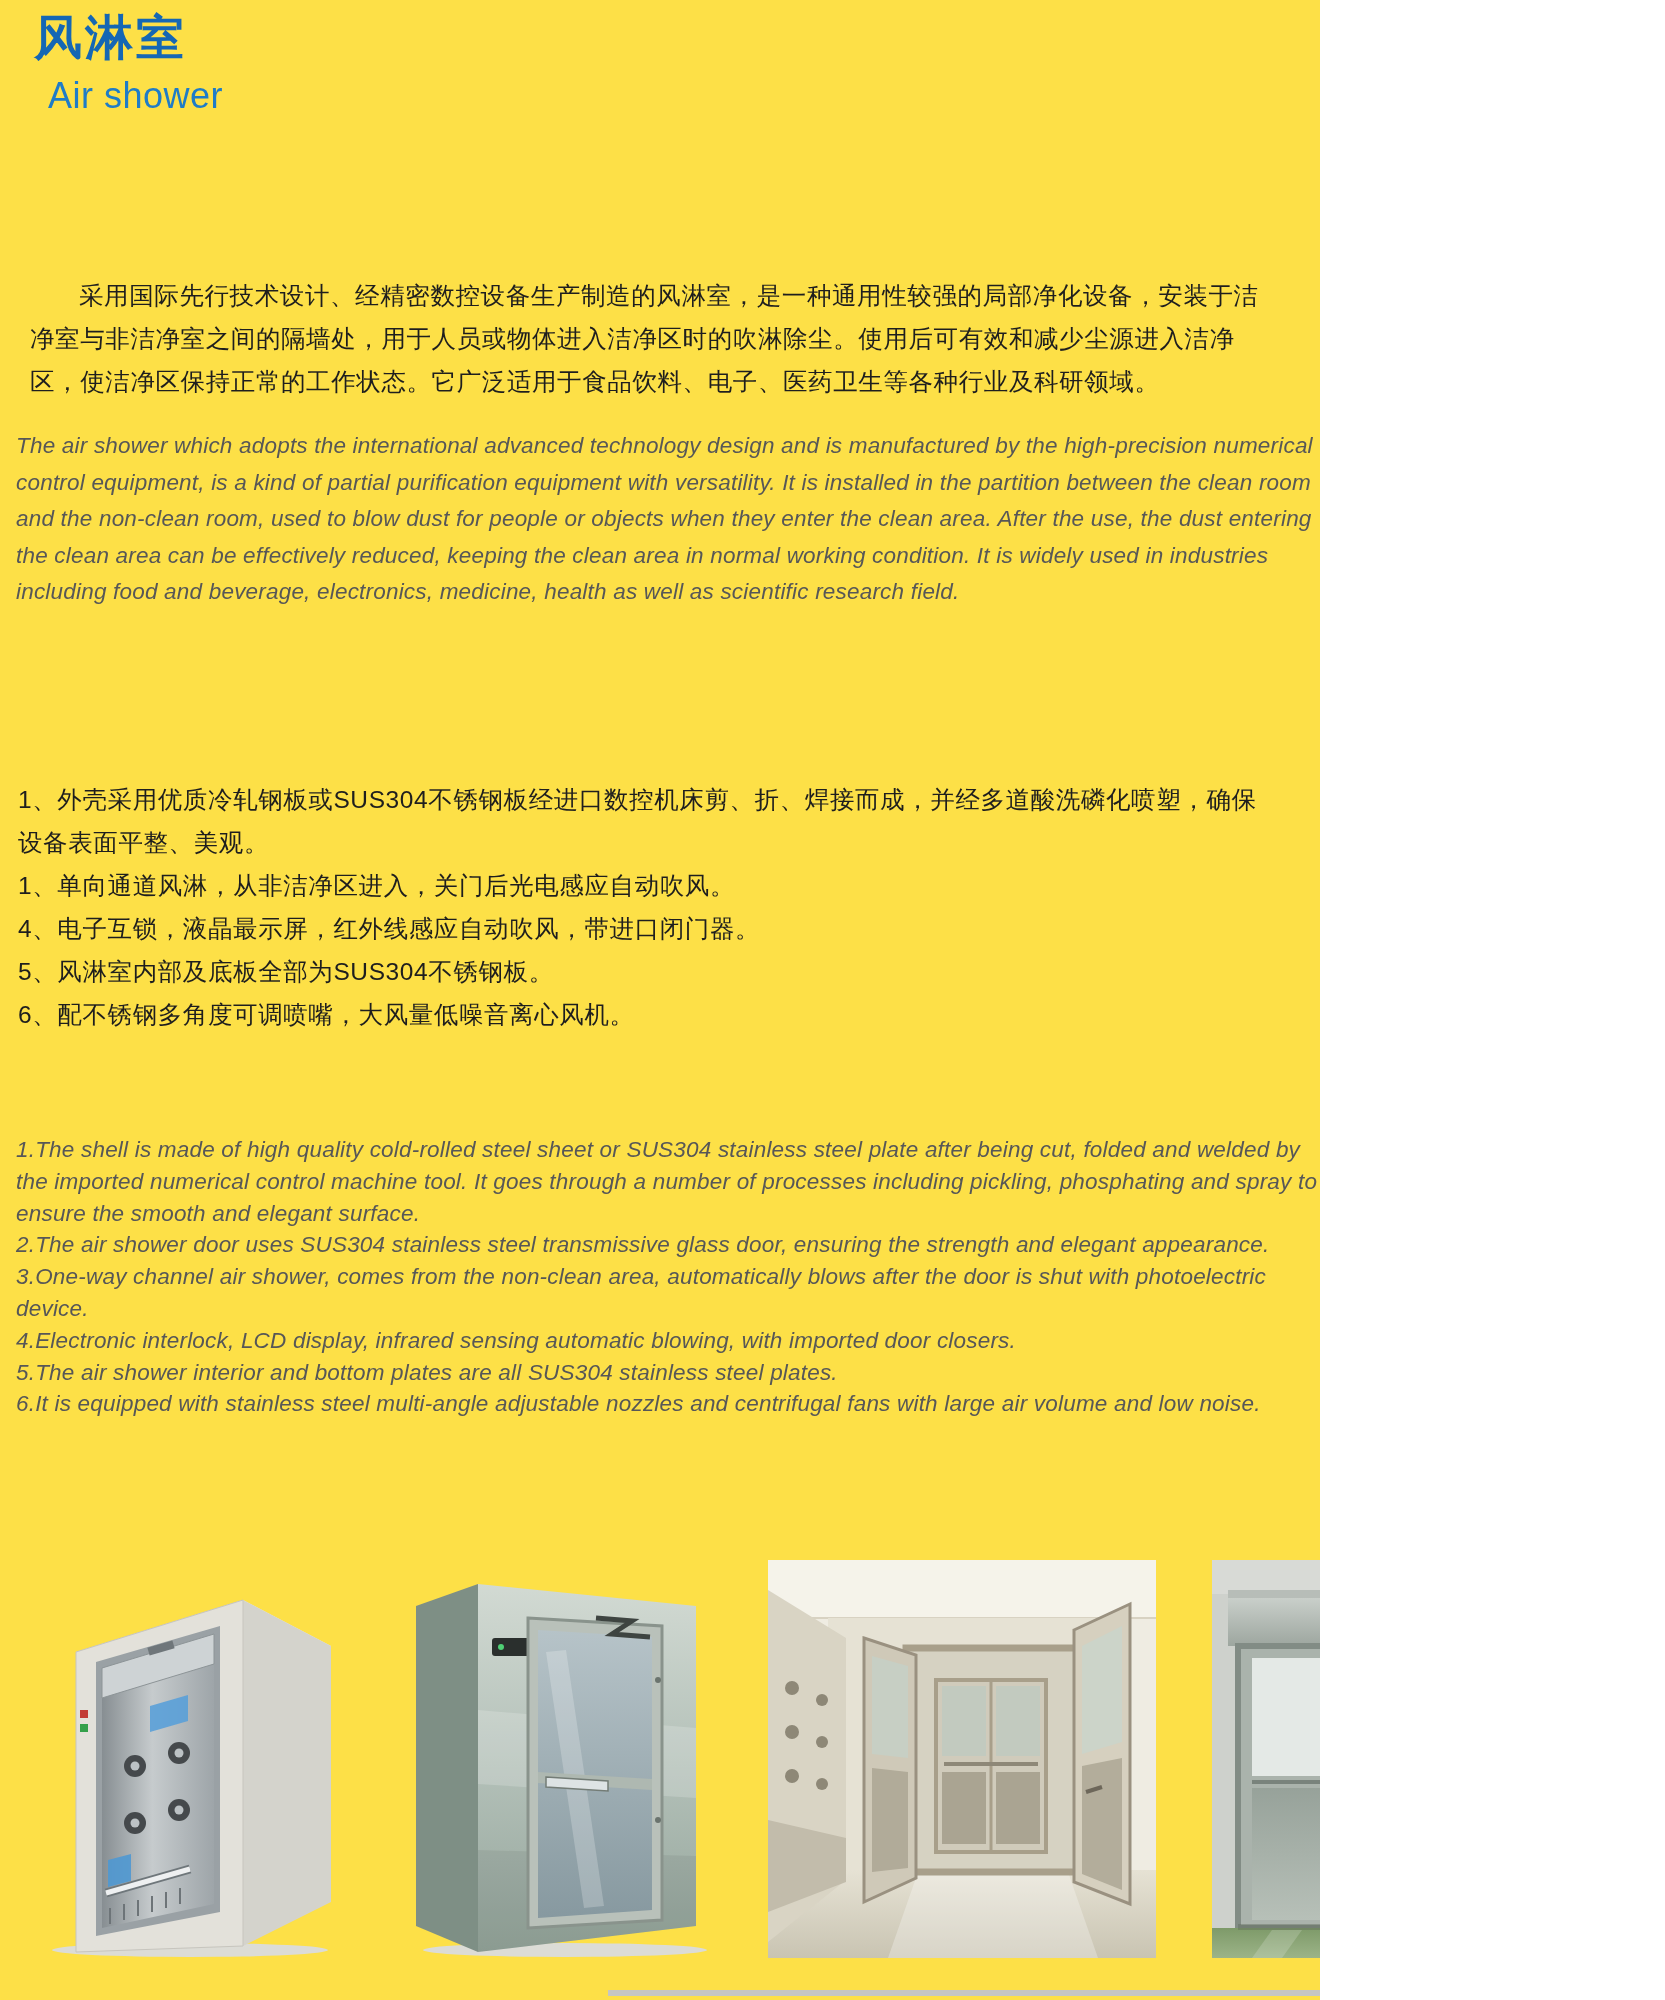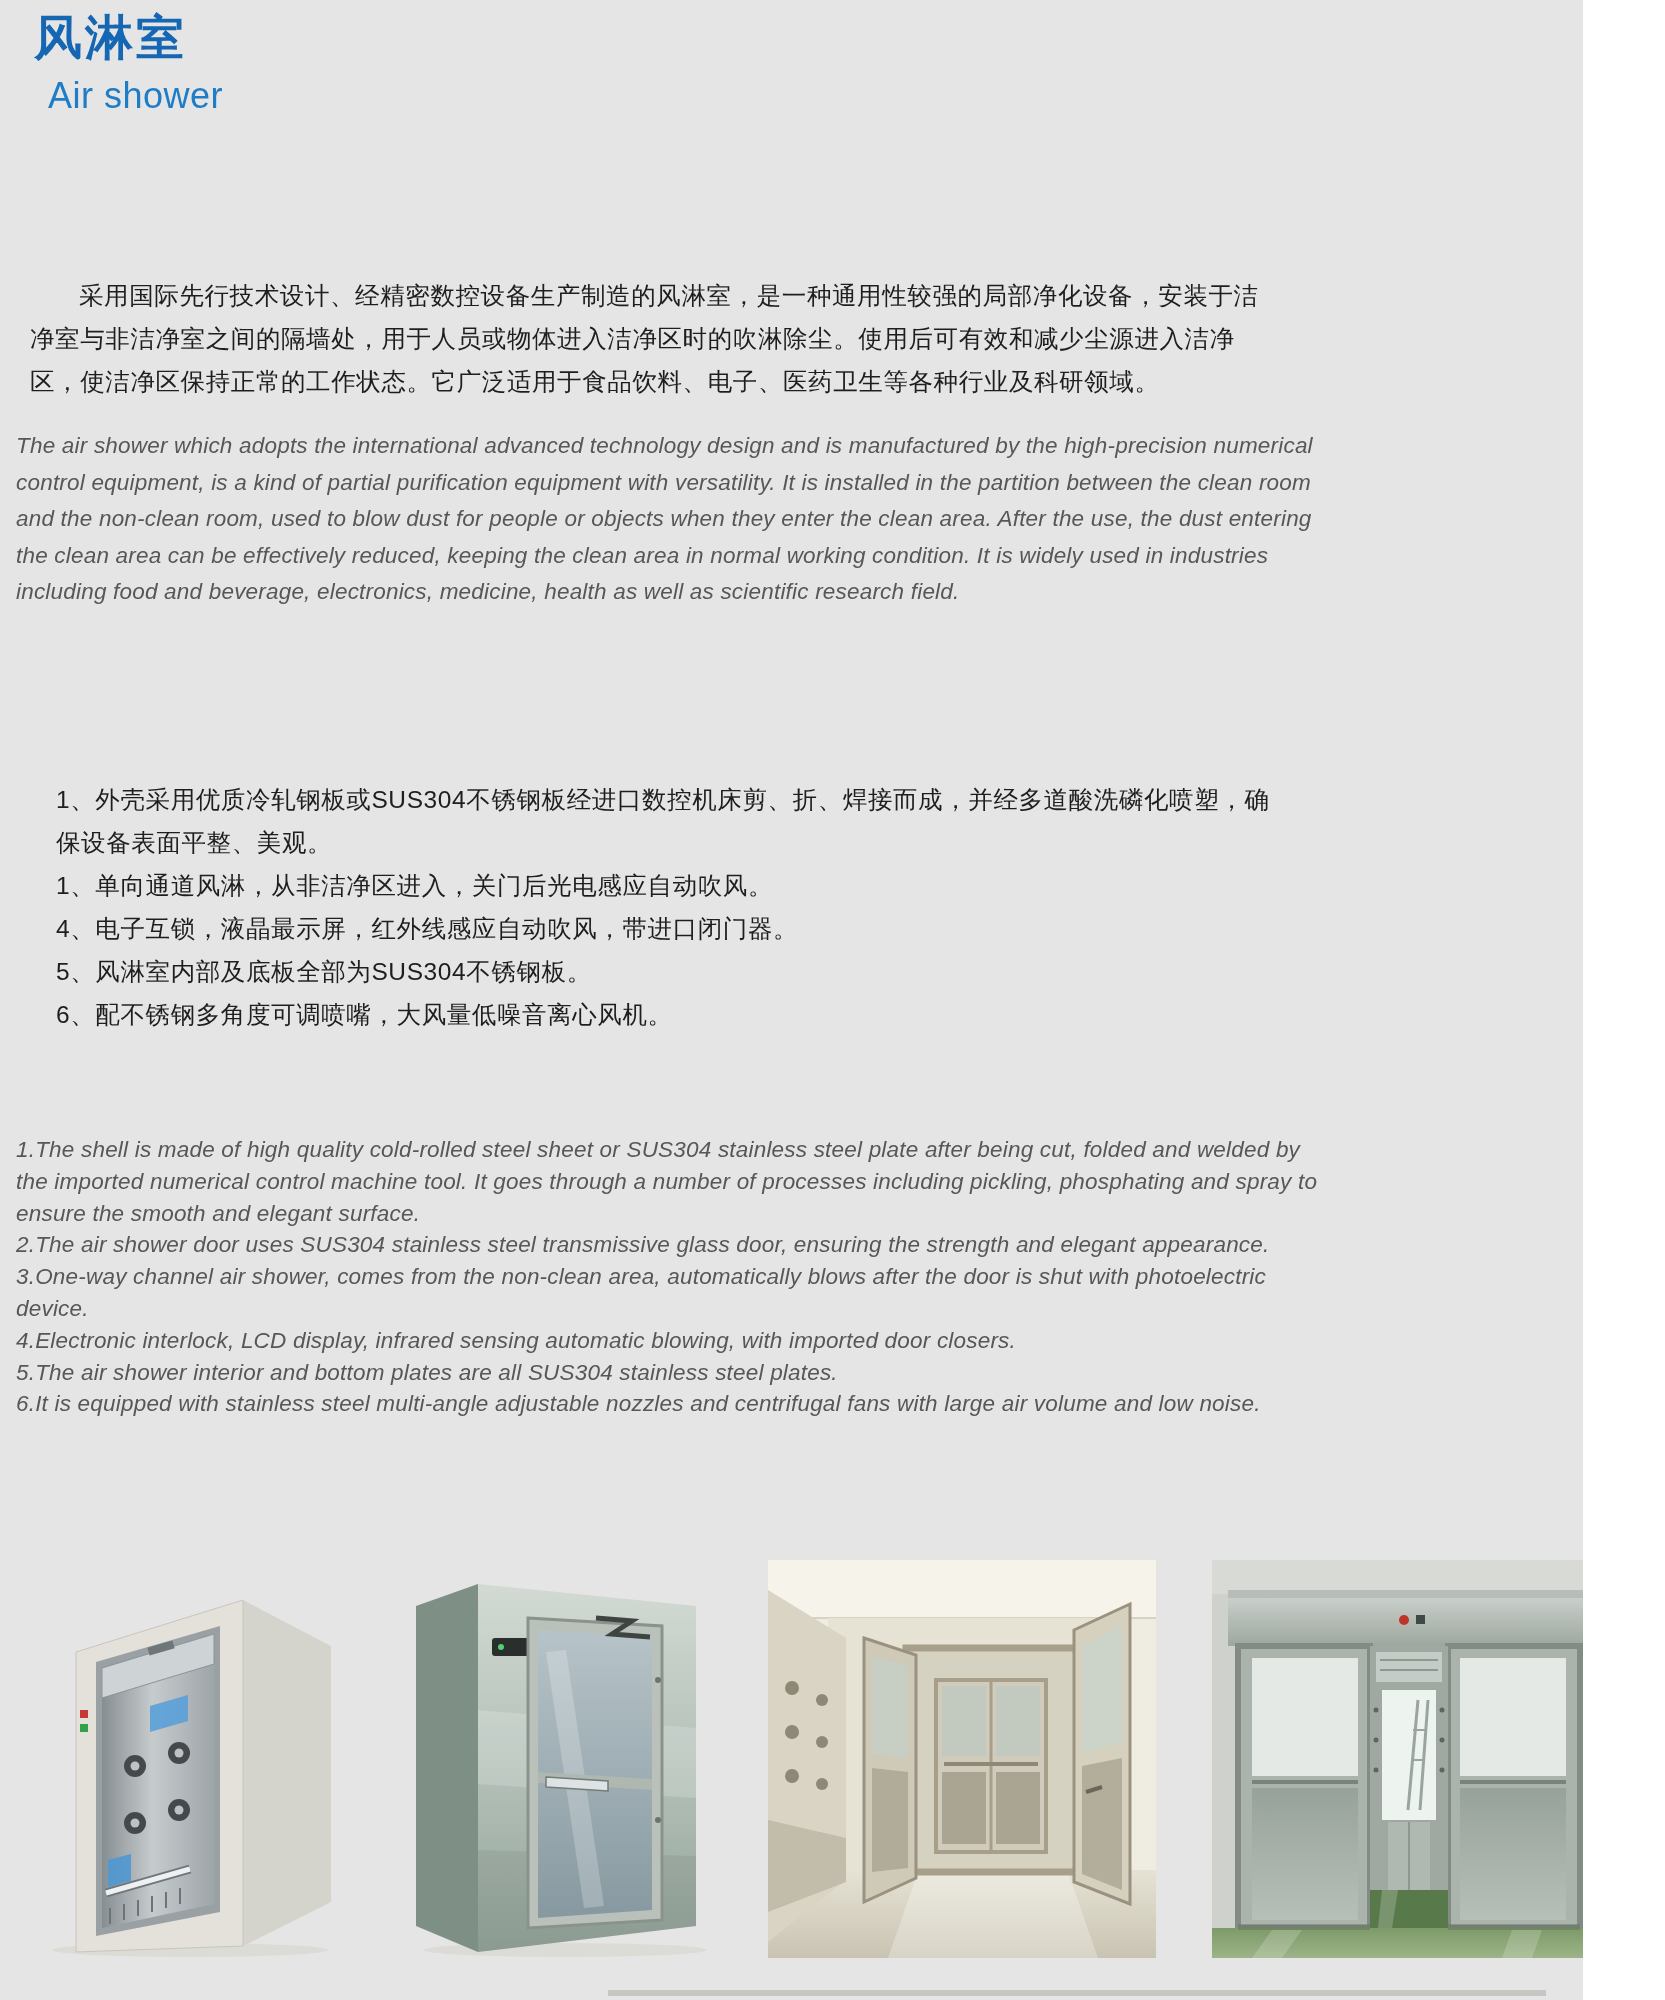--- a/index.html
+++ b/index.html
@@ -1,17 +1,17 @@
 <!DOCTYPE html>
 <html><head>
 <meta charset="utf-8">
 <style>
   html,body{margin:0;padding:0;background:#ffffff;}
   .page{
-    position:relative;width:1583px;height:2000px;background:#e5e5e5;overflow:hidden;
+    position:relative;width:1320px;height:2000px;background:#fde047;overflow:hidden;
     font-family:"Liberation Sans","DejaVu Sans",sans-serif;color:#1f1f1f;
   }
   
   .hdr{position:absolute;top:10px;left:34px;}
   .title-cn{color:#1567b4;font-size:48px;font-weight:bold;letter-spacing:3px;line-height:1.15;}
   .title-en{color:#1f7cc7;font-size:36px;margin:10px 0 4px 14px;letter-spacing:0.5px;}
   
   .intro-cn{
     position:absolute;top:262px;left:18px;width:1250px;margin:12px;
     font-size:24.5px;line-height:43px;letter-spacing:0.6px;text-indent:2em;
@@ -19,21 +19,21 @@
   }
   
   .intro-en{
     position:absolute;top:428px;left:16px;width:1310px;margin:0;
     font-size:22.5px;line-height:36.5px;font-style:italic;color:#575757;letter-spacing:0.2px;
   }
   
   .feat-cn{position:absolute;top:778px;left:18px;width:1255px;}
   .feat-cn .feat-item{
     font-size:24.5px;line-height:43px;letter-spacing:0.6px;color:#1e1e1e;
-    word-break:normal;overflow-wrap:break-word;margin-left:38px;
+    word-break:normal;overflow-wrap:break-word;
   }
   
   .feat-en{position:absolute;top:1134px;left:16px;width:1320px;}
   .feat-en .feat-item{
     font-size:22.5px;line-height:31.8px;font-style:italic;color:#575757;letter-spacing:0.2px;
   }
   
   .photos{position:absolute;top:1560px;left:0;width:1665px;height:402px;}
   .photo{position:absolute;top:0;height:398px;margin:0;padding:0;}
   #ph1{left:38px;width:302px;}

